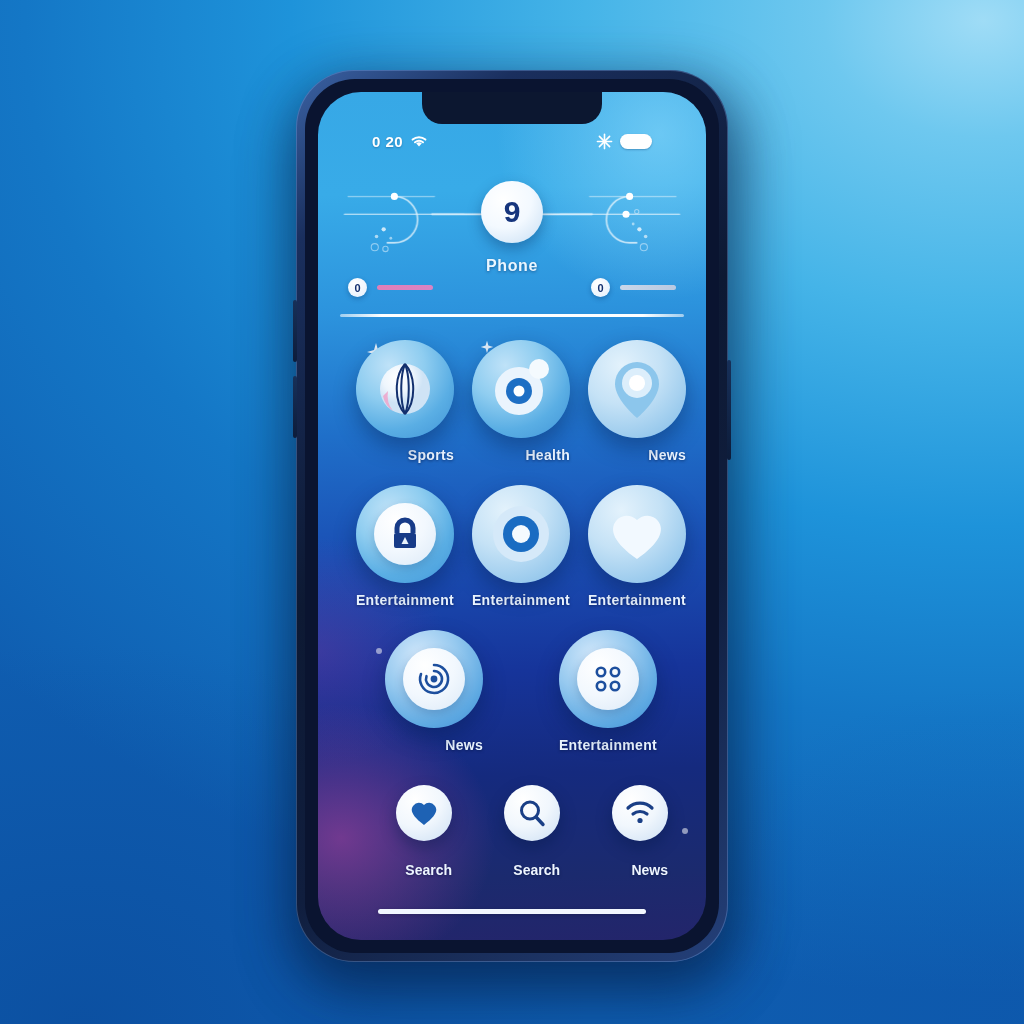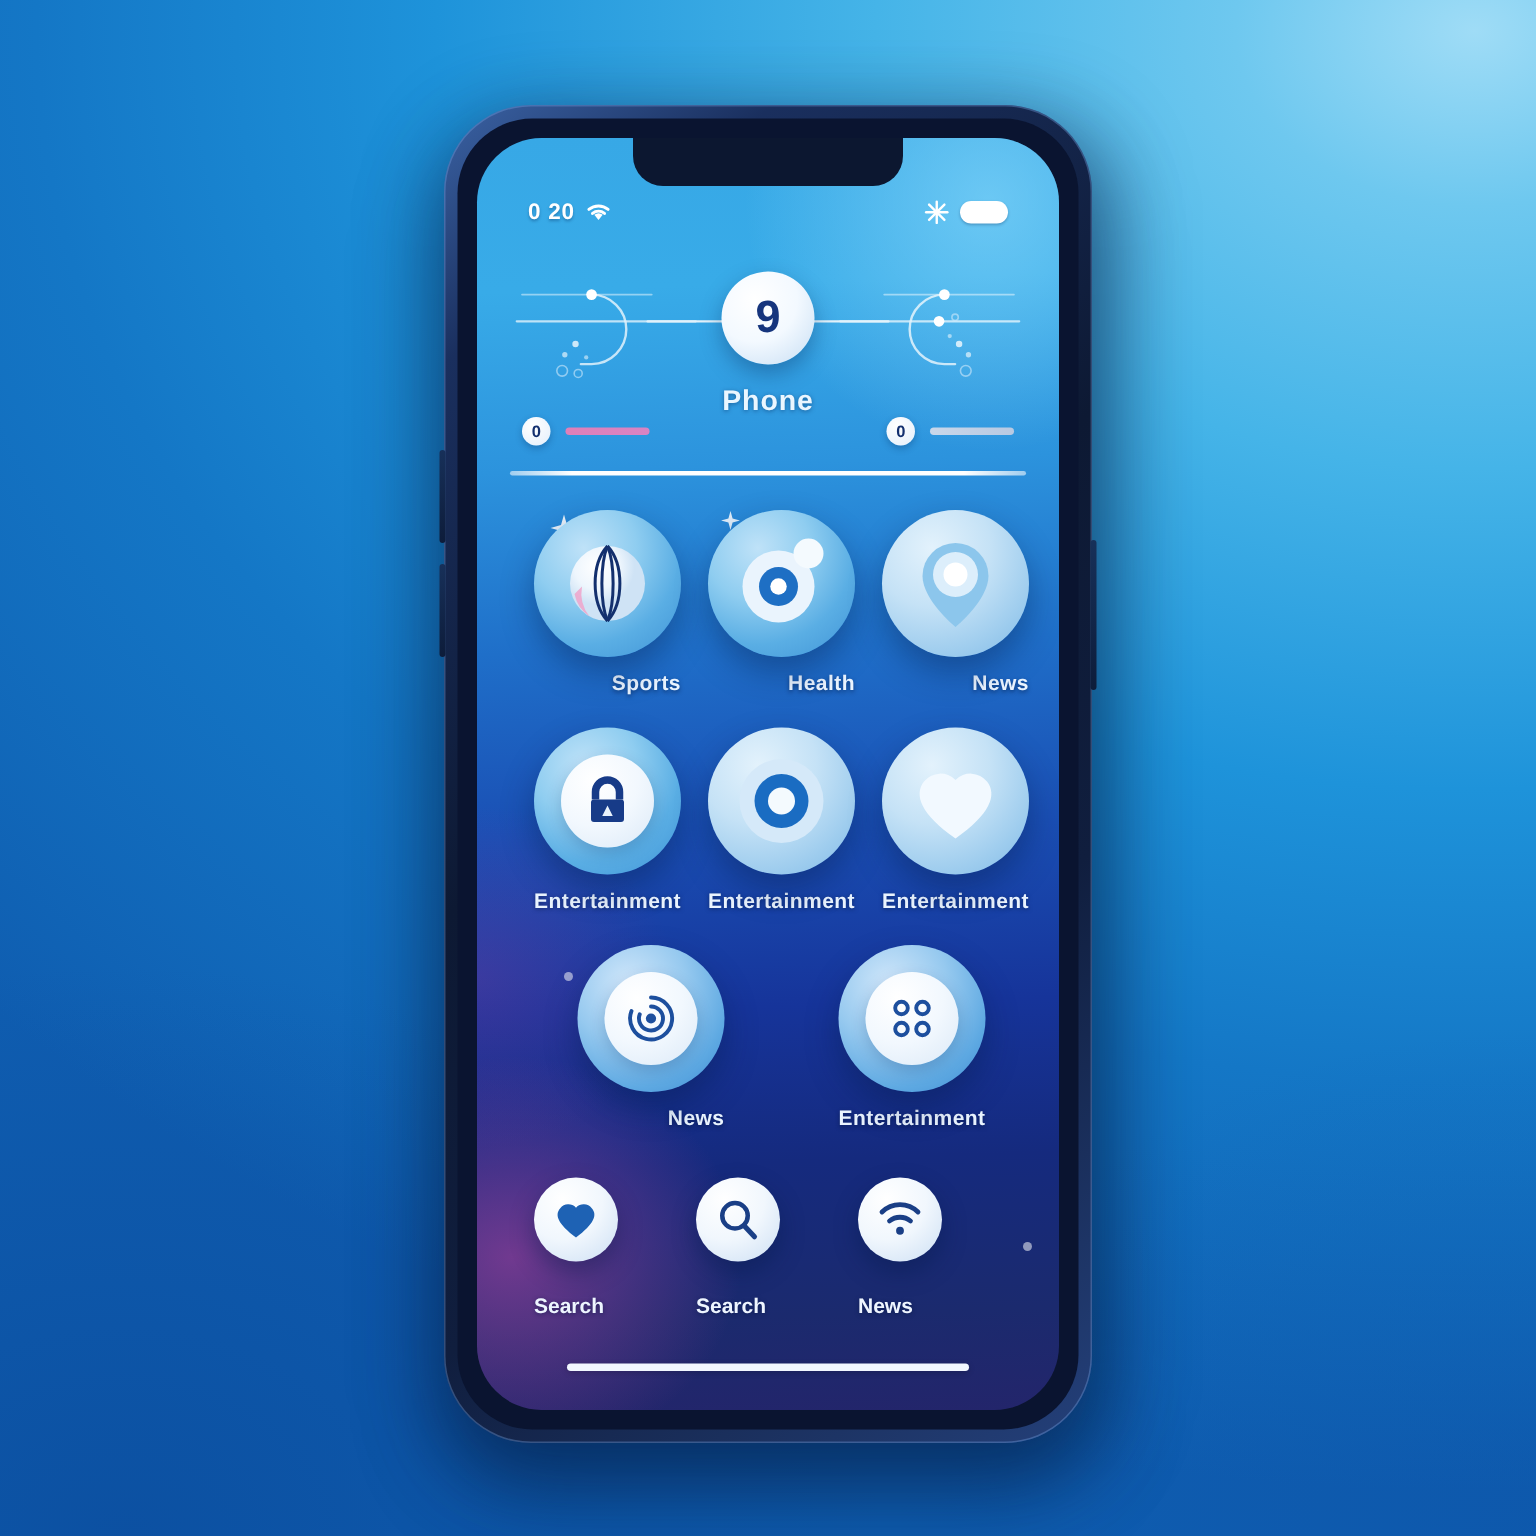--- a/index.html
+++ b/index.html
@@ -81,21 +81,21 @@
   .notch{
     position:absolute;left:50%;top:-2px;transform:translateX(-50%);
     width:180px;height:34px;border-radius:0 0 20px 20px;
     background:#0c1730;
     z-index:6;
   }
   
   .statusbar{
     position:absolute;top:38px;left:0;right:0;height:22px;
     display:flex;align-items:center;justify-content:space-between;
-    padding:0 34px;z-index:7;color:#fff;
+    padding:0 54px;z-index:7;color:#fff;
     font-size:15px;font-weight:700;letter-spacing:.5px;
   }
   .sb-left,.sb-right{display:flex;align-items:center;gap:7px;}
   .sb-time{font-size:15px;font-weight:700;text-shadow:0 1px 2px rgba(0,40,90,.35);}
   .wifi-ico svg,.star-ico svg{display:block;}
   .battery{
     width:32px;height:15px;border-radius:8px;background:#fff;
     box-shadow:0 1px 2px rgba(0,40,90,.3);
   }
   
@@ -106,21 +106,21 @@
   .badge{
     position:absolute;left:50%;top:14px;transform:translateX(-50%);
     width:62px;height:62px;border-radius:50%;
     background:radial-gradient(circle at 36% 30%, #ffffff 0%, #f3f9ff 48%, #d9e9f8 78%, #c4dcf1 100%);
     box-shadow:0 6px 14px rgba(8,40,90,.35);
     display:flex;align-items:center;justify-content:center;
     color:#16357d;font-size:30px;font-weight:700;
   }
   .widget-title{
     position:absolute;left:0;right:0;top:90px;text-align:center;
-    color:#eaf6ff;font-size:19px;font-weight:700;letter-spacing:.6px;
+    color:#eaf6ff;font-size:16px;font-weight:700;letter-spacing:.6px;
     text-shadow:0 1px 3px rgba(5,35,85,.5);
   }
   .meter{position:absolute;bottom:20px;display:flex;align-items:center;gap:10px;}
   .meter.left{left:16px;}
   .meter.right{right:16px;}
   .meter-dot{
     width:19px;height:19px;border-radius:50%;
     background:radial-gradient(circle at 36% 30%,#fff,#e3eefb);
     color:#14306f;font-size:11px;font-weight:700;
     display:flex;align-items:center;justify-content:center;
@@ -166,21 +166,21 @@
   .app-label{
     color:#eaf4ff;font-size:14px;font-weight:700;letter-spacing:.3px;
     text-shadow:0 1px 3px rgba(4,22,60,.55);white-space:nowrap;
   }
   .sparkle{position:absolute;pointer-events:none;}
   
   .dock{
     position:absolute;left:0;right:0;bottom:62px;z-index:5;
     display:flex;justify-content:space-around;padding:0 32px;box-sizing:border-box;
   }
-  .dock-item{display:flex;flex-direction:column;align-items:flex-start;gap:21px;width:96px;}
+  .dock-item{display:flex;flex-direction:column;align-items:flex-end;gap:21px;width:96px;}
   .dock-ico{
     width:56px;height:56px;border-radius:50%;
     background:radial-gradient(circle at 34% 26%, #ffffff 0%, #f1f7fd 48%, #dae8f7 80%, #c9ddf1 100%);
     display:flex;align-items:center;justify-content:center;
     box-shadow:0 7px 16px rgba(5,25,70,.4);
   }
   .dock-label{
     color:#eef5ff;font-size:14px;font-weight:700;
     text-shadow:0 1px 3px rgba(4,22,60,.55);
   }

